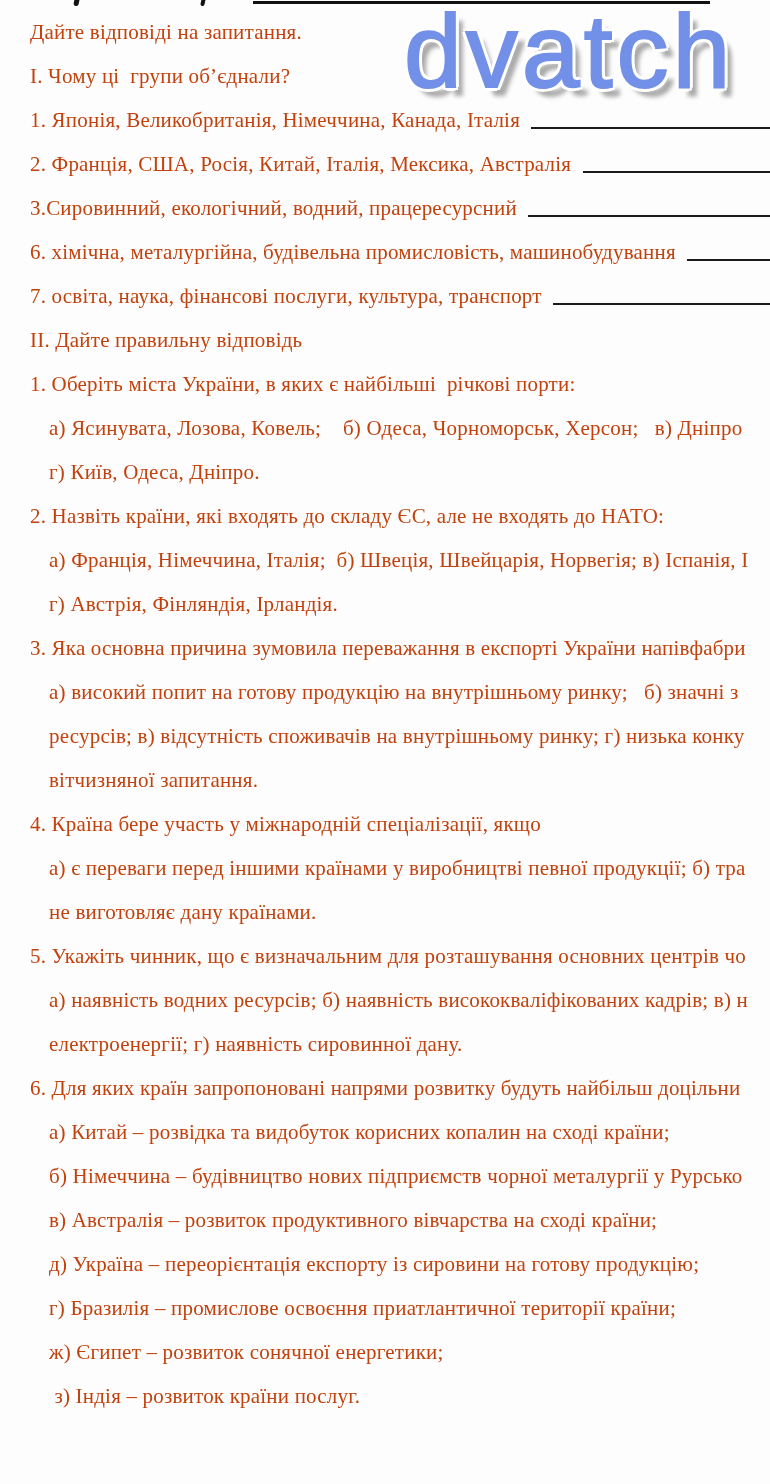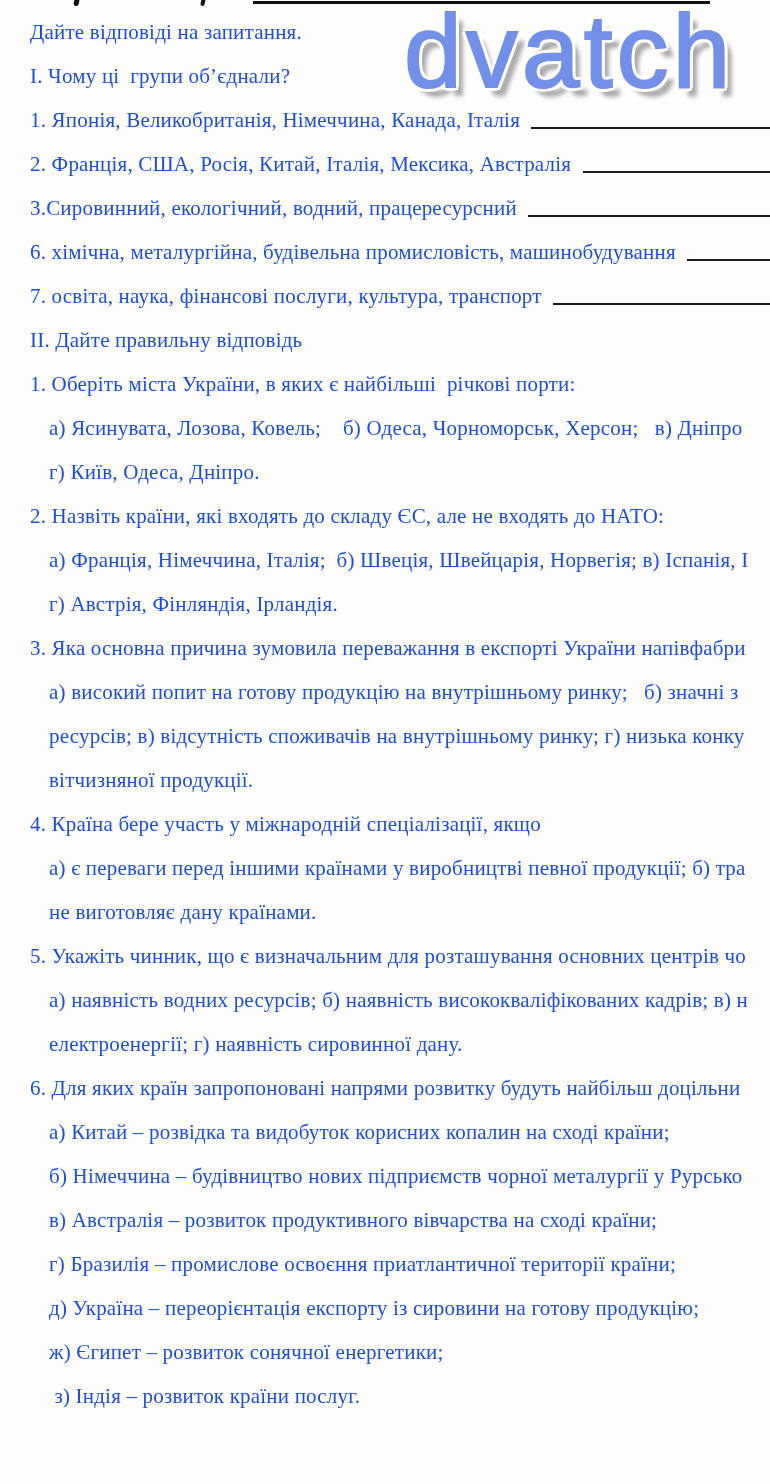--- a/index.html
+++ b/index.html
@@ -15,21 +15,21 @@
     left: 0; top: 10px;
     width: 770px;
   }
   .line {
     height: 44px;
     display: flex;
     align-items: center;
     white-space: pre;
     overflow: hidden;
     font-size: 21px;
-    color: #1d4ed8;
+    color: #c2410c;
     letter-spacing: 0.2px;
   }
   .line .txt { white-space: pre; flex: 0 0 auto; }
   .line.main { padding-left: 30px; }
   .line.opt  { padding-left: 49px; }
   .blank-fill {
     flex: 1 1 auto;
     align-self: flex-end;
     margin-bottom: 13px;
     margin-left: 6px;
@@ -85,28 +85,28 @@
     <div class="line main"><span class="txt">ІІ. Дайте правильну відповідь</span></div>
     <div class="line main"><span class="txt">1. Оберіть міста України, в яких є найбільші  річкові порти:</span></div>
     <div class="line opt"><span class="txt">а) Ясинувата, Лозова, Ковель;    б) Одеса, Чорноморськ, Херсон;   в) Дніпро</span></div>
     <div class="line opt"><span class="txt">г) Київ, Одеса, Дніпро.</span></div>
     <div class="line main"><span class="txt">2. Назвіть країни, які входять до складу ЄС, але не входять до НАТО:</span></div>
     <div class="line opt"><span class="txt">а) Франція, Німеччина, Італія;  б) Швеція, Швейцарія, Норвегія; в) Іспанія, І</span></div>
     <div class="line opt"><span class="txt">г) Австрія, Фінляндія, Ірландія.</span></div>
     <div class="line main"><span class="txt">3. Яка основна причина зумовила переважання в експорті України напівфабри</span></div>
     <div class="line opt"><span class="txt">а) високий попит на готову продукцію на внутрішньому ринку;   б) значні з</span></div>
     <div class="line opt"><span class="txt">ресурсів; в) відсутність споживачів на внутрішньому ринку; г) низька конку</span></div>
-    <div class="line opt"><span class="txt">вітчизняної продукції.</span></div>
+    <div class="line opt"><span class="txt">вітчизняної запитання.</span></div>
     <div class="line main"><span class="txt">4. Країна бере участь у міжнародній спеціалізації, якщо</span></div>
     <div class="line opt"><span class="txt">а) є переваги перед іншими країнами у виробництві певної продукції; б) тра</span></div>
     <div class="line opt"><span class="txt">не виготовляє дану країнами.</span></div>
     <div class="line main"><span class="txt">5. Укажіть чинник, що є визначальним для розташування основних центрів чо</span></div>
     <div class="line opt"><span class="txt">а) наявність водних ресурсів; б) наявність висококваліфікованих кадрів; в) н</span></div>
     <div class="line opt"><span class="txt">електроенергії; г) наявність сировинної дану.</span></div>
     <div class="line main"><span class="txt">6. Для яких країн запропоновані напрями розвитку будуть найбільш доцільни</span></div>
     <div class="line opt"><span class="txt">а) Китай – розвідка та видобуток корисних копалин на сході країни;</span></div>
     <div class="line opt"><span class="txt">б) Німеччина – будівництво нових підприємств чорної металургії у Рурсько</span></div>
     <div class="line opt"><span class="txt">в) Австралія – розвиток продуктивного вівчарства на сході країни;</span></div>
+    <div class="line opt"><span class="txt">д) Україна – переорієнтація експорту із сировини на готову продукцію;</span></div>
     <div class="line opt"><span class="txt">г) Бразилія – промислове освоєння приатлантичної території країни;</span></div>
-    <div class="line opt"><span class="txt">д) Україна – переорієнтація експорту із сировини на готову продукцію;</span></div>
     <div class="line opt"><span class="txt">ж) Єгипет – розвиток сонячної енергетики;</span></div>
     <div class="line opt"><span class="txt"> з) Індія – розвиток країни послуг.</span></div>
   </div>
 
 </body></html>

